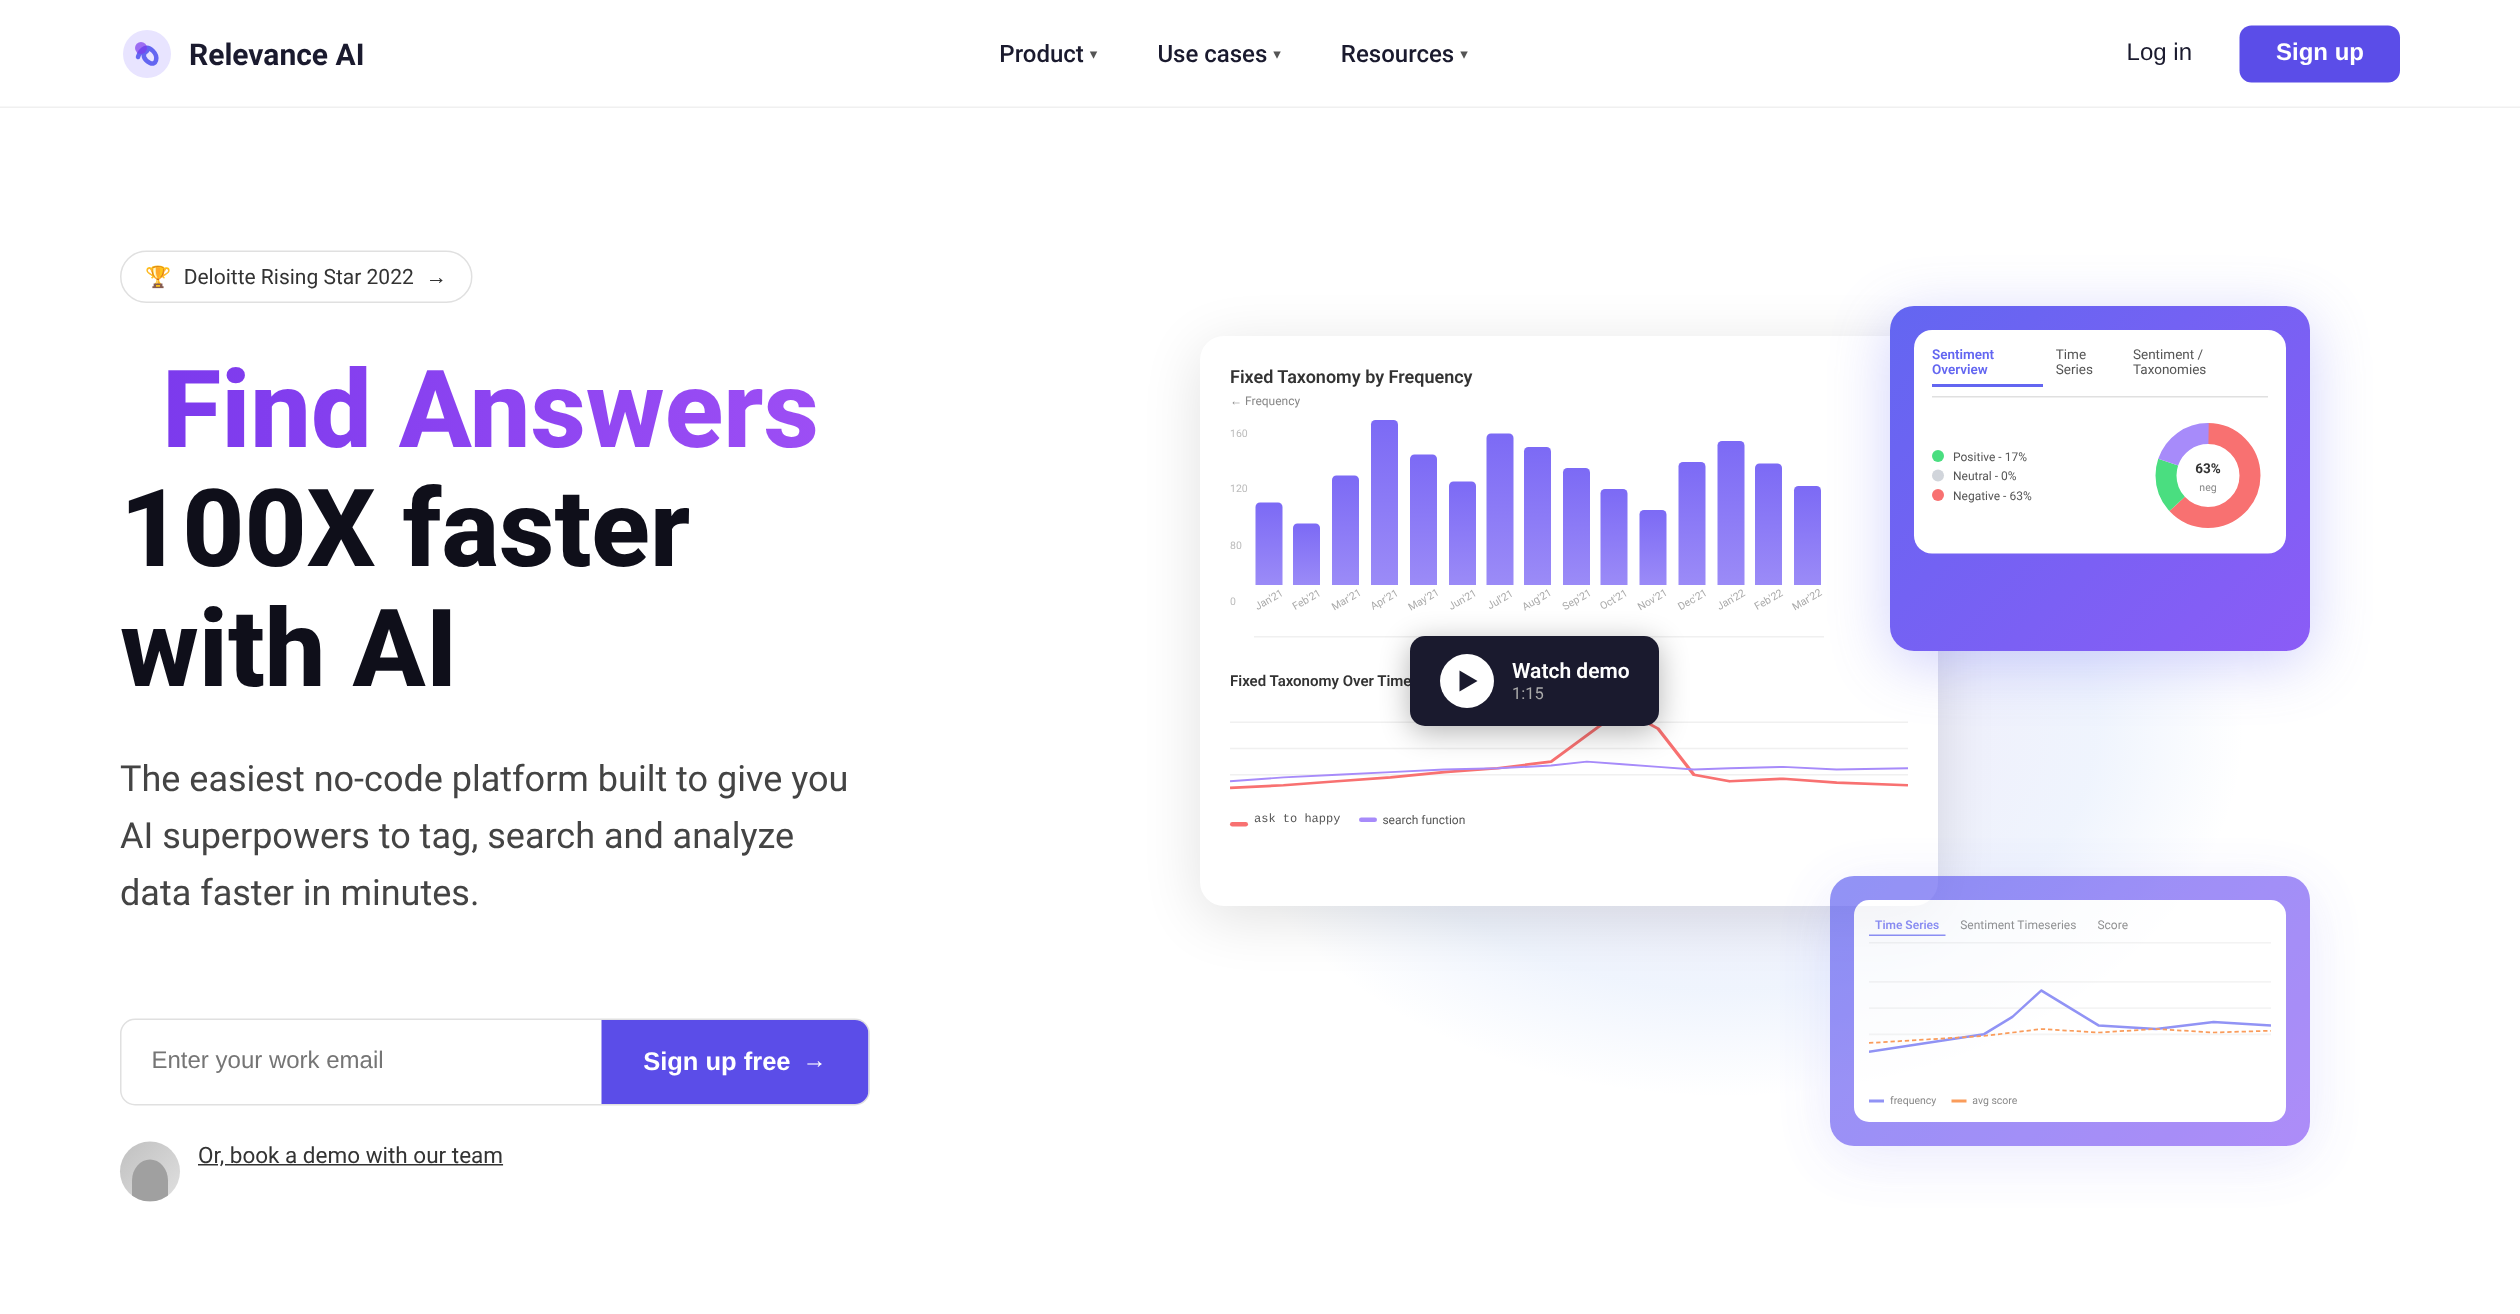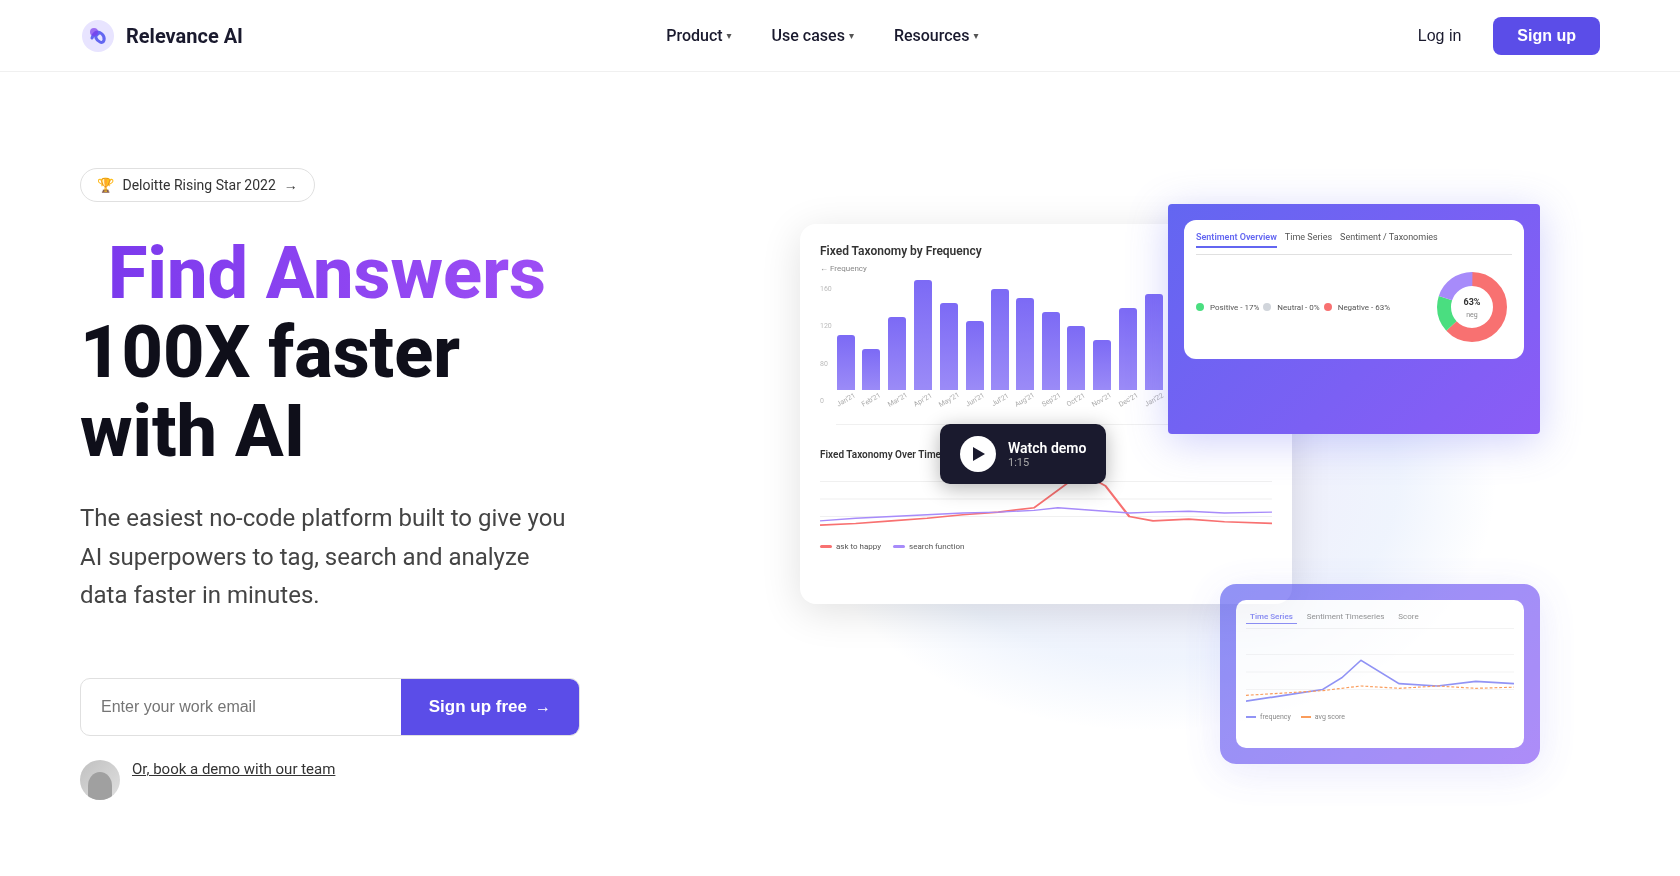--- a/index.html
+++ b/index.html
@@ -317,24 +317,24 @@
       font-weight: 600;
       color: #333;
       margin-bottom: 4px;
     }
 
     
     .card-right-top {
       position: absolute;
       right: 0px;
       top: 20px;
-      width: 372px;
+      width: 280px;
       height: 230px;
       background: linear-gradient(135deg, #6366f1, #8b5cf6);
-      border-radius: 4px;
+      border-radius: 16px;
       box-shadow: 0 8px 40px rgba(99, 102, 241, 0.3);
       z-index: 3;
       padding: 16px;
       overflow: hidden;
     }
     .card-right-bottom {
       position: absolute;
       right: 0px;
       bottom: 20px;
       width: 320px;
@@ -373,20 +373,21 @@
       border-bottom: 2px solid #6366f1;
       font-weight: 600;
     }
     .sentiment-content {
       display: flex;
       gap: 16px;
       align-items: center;
     }
     .sentiment-legend {
       display: flex;
+      flex-direction: column;
       gap: 4px;
       flex: 1;
     }
     .legend-item {
       display: flex;
       align-items: center;
       gap: 6px;
       font-size: 8px;
       color: #555;
     }
@@ -625,21 +626,21 @@
             <line x1="0" y1="20" x2="380" y2="20" stroke="#f0f0f0" stroke-width="1"></line>
             <line x1="0" y1="40" x2="380" y2="40" stroke="#f0f0f0" stroke-width="1"></line>
             <line x1="0" y1="60" x2="380" y2="60" stroke="#f0f0f0" stroke-width="1"></line>
 
             <polyline points="0,70 30,68 60,65 90,62 120,58 150,55 180,50 200,30 220,10 240,25 260,60 280,65 310,63 340,66 380,68" fill="none" stroke="#f87171" stroke-width="2" stroke-linejoin="round"></polyline>
 
             <polyline points="0,65 30,62 60,60 90,58 120,56 150,55 180,53 200,50 220,52 240,54 260,56 280,55 310,54 340,56 380,55" fill="none" stroke="#a78bfa" stroke-width="1.5" stroke-linejoin="round"></polyline>
           </svg>
           
           <div style="display:flex; gap:12px; margin-top:4px;">
-            <div style="display:flex;align-items:center;gap:4px;font-size:8px;color:#555;">
+            <div style="display:flex;align-items:flex-end;gap:4px;font-size:8px;color:#555;font-family:Liberation Mono, monospace;">
               <div style="width:12px;height:3px;background:#f87171;border-radius:2px;"></div>
               <span>ask to happy</span>
             </div>
             <div style="display:flex;align-items:center;gap:4px;font-size:8px;color:#555;">
               <div style="width:12px;height:3px;background:#a78bfa;border-radius:2px;"></div>
               <span>search function</span>
             </div>
           </div>
         </div>
       </div>
@@ -702,21 +703,21 @@
             <div class="ts-tab">Score</div>
           </div>
           <svg class="mini-line" viewBox="0 0 280 60" preserveAspectRatio="none">
             <line x1="0" y1="15" x2="280" y2="15" stroke="#f0f0f0" stroke-width="1"></line>
             <line x1="0" y1="30" x2="280" y2="30" stroke="#f0f0f0" stroke-width="1"></line>
             <line x1="0" y1="45" x2="280" y2="45" stroke="#f0f0f0" stroke-width="1"></line>
 
             <polyline points="0,55 40,50 80,45 100,35 120,20 140,30 160,40 200,42 240,38 280,40" fill="none" stroke="#6366f1" stroke-width="1.5" stroke-linejoin="round"></polyline>
             <polyline points="0,50 40,48 80,46 100,44 120,42 140,43 160,44 200,42 240,44 280,43" fill="none" stroke="#f97316" stroke-width="1" stroke-linejoin="round" stroke-dasharray="3,2"></polyline>
           </svg>
-          <div style="display:flex;gap:10px;margin-top:2px;">
+          <div style="display:flex;gap:10px;margin-top:19px;">
             <div style="display:flex;align-items:center;gap:4px;font-size:7px;color:#555;">
               <div style="width:10px;height:2px;background:#6366f1;"></div>
               <span>frequency</span>
             </div>
             <div style="display:flex;align-items:center;gap:4px;font-size:7px;color:#555;">
               <div style="width:10px;height:2px;background:#f97316;"></div>
               <span>avg score</span>
             </div>
           </div>
         </div>

